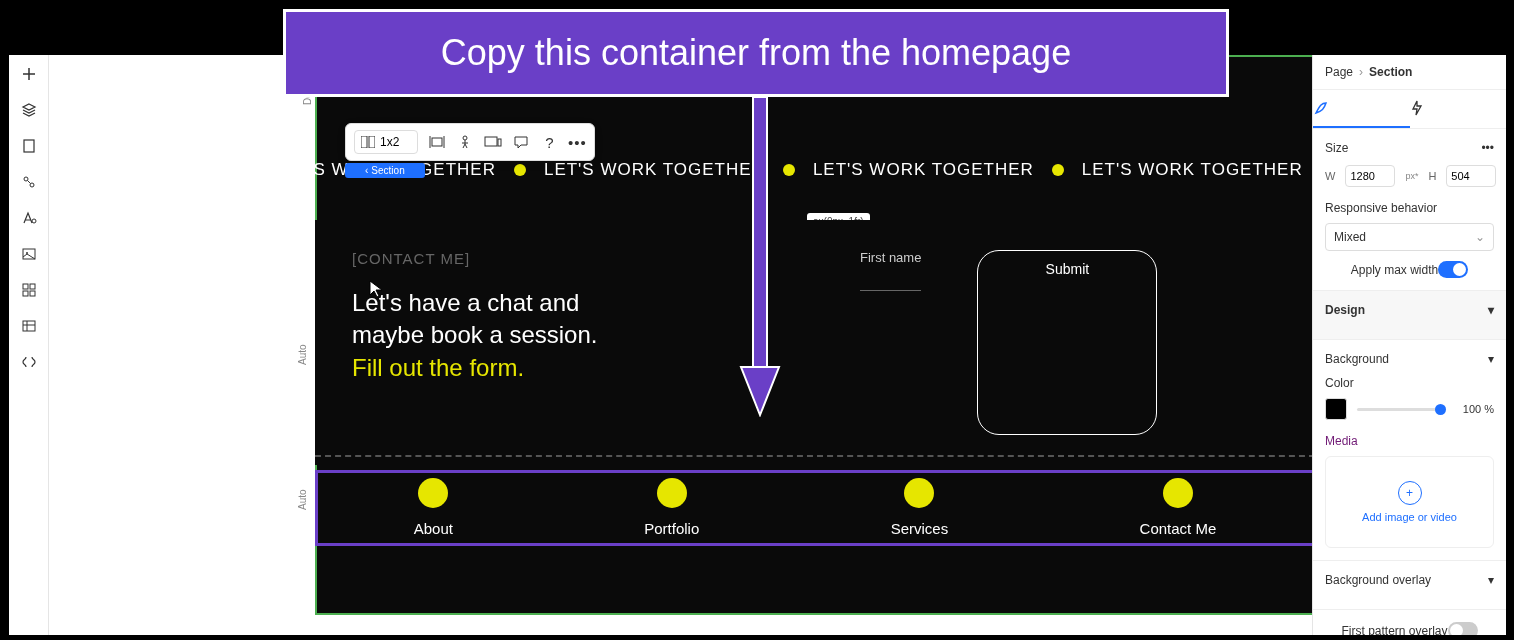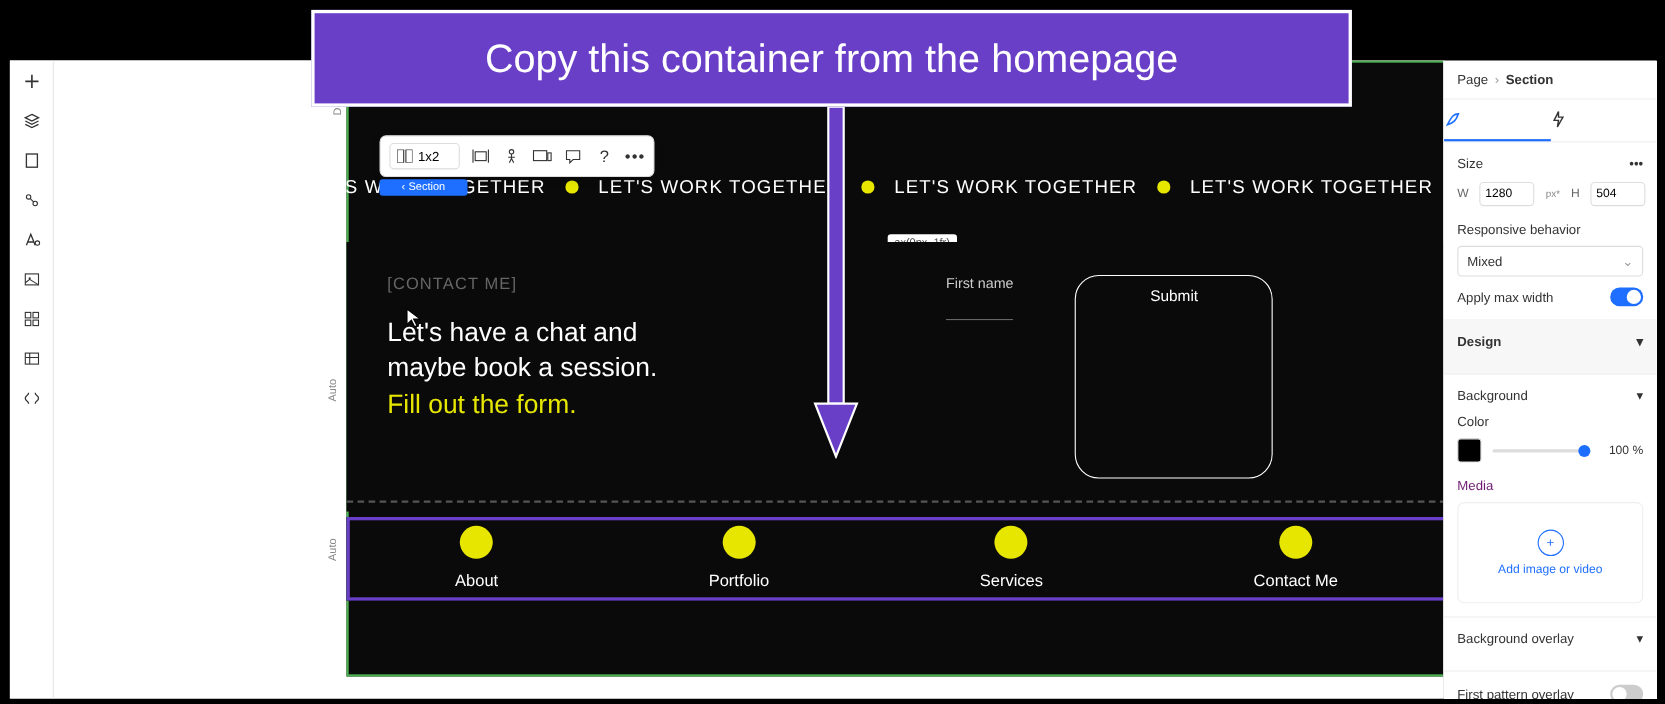--- a/index.html
+++ b/index.html
@@ -53,21 +53,21 @@
 .rp-tabs .tab { flex: 1; text-align: center; padding: 10px 0; cursor: pointer; }
 .rp-tabs .tab.active { border-bottom: 2px solid #1e6fff; color: #1e6fff; }
 .rp-sec { padding: 12px; border-bottom: 1px solid #eee; }
 .rp-sec .sec-title { font-size: 12px; color: #333; margin-bottom: 10px; display: flex; justify-content: space-between; align-items: center; }
 .rp-sec .sec-title.bold { font-weight: 600; }
 .whrow { display: flex; gap: 10px; align-items: center; }
 .whrow .lbl { font-size: 11px; color: #666; }
 .whrow input { width: 50px; border: 1px solid #ddd; border-radius: 4px; padding: 4px; font-size: 11px; }
 .whrow .unit { font-size: 9px; color: #888; }
 .sel-drop { border: 1px solid #ddd; border-radius: 4px; padding: 6px 8px; font-size: 12px; display: flex; justify-content: space-between; align-items: center; margin-top: 8px; cursor: pointer; }
-.row-sp { display: flex; justify-content: space-between; align-items: center; margin-top: 10px; }
+.row-sp { display: flex; justify-content: center; align-items: center; margin-top: 10px; }
 .toggle { width: 30px; height: 17px; background: #1e6fff; border-radius: 10px; position: relative; cursor: pointer; }
 .toggle::after { content: ''; position: absolute; right: 2px; top: 2px; width: 13px; height: 13px; background: #fff; border-radius: 50%; }
 .toggle.off { background: #ccc; }
 .toggle.off::after { right: auto; left: 2px; }
 .color-row { display: flex; align-items: center; gap: 10px; margin-top: 8px; }
 .swatch { width: 22px; height: 22px; background: #000; border: 1px solid #ddd; border-radius: 3px; }
 .slider { flex: 1; height: 3px; background: #ddd; border-radius: 2px; position: relative; }
 .slider .kn { position: absolute; right: 0; top: -4px; width: 11px; height: 11px; background: #1e6fff; border-radius: 50%; }
 .opv { font-size: 11px; width: 38px; text-align: right; }
 .media-box { border: 1px solid #eee; border-radius: 6px; padding: 24px 0; text-align: center; margin-top: 8px; cursor: pointer; }

